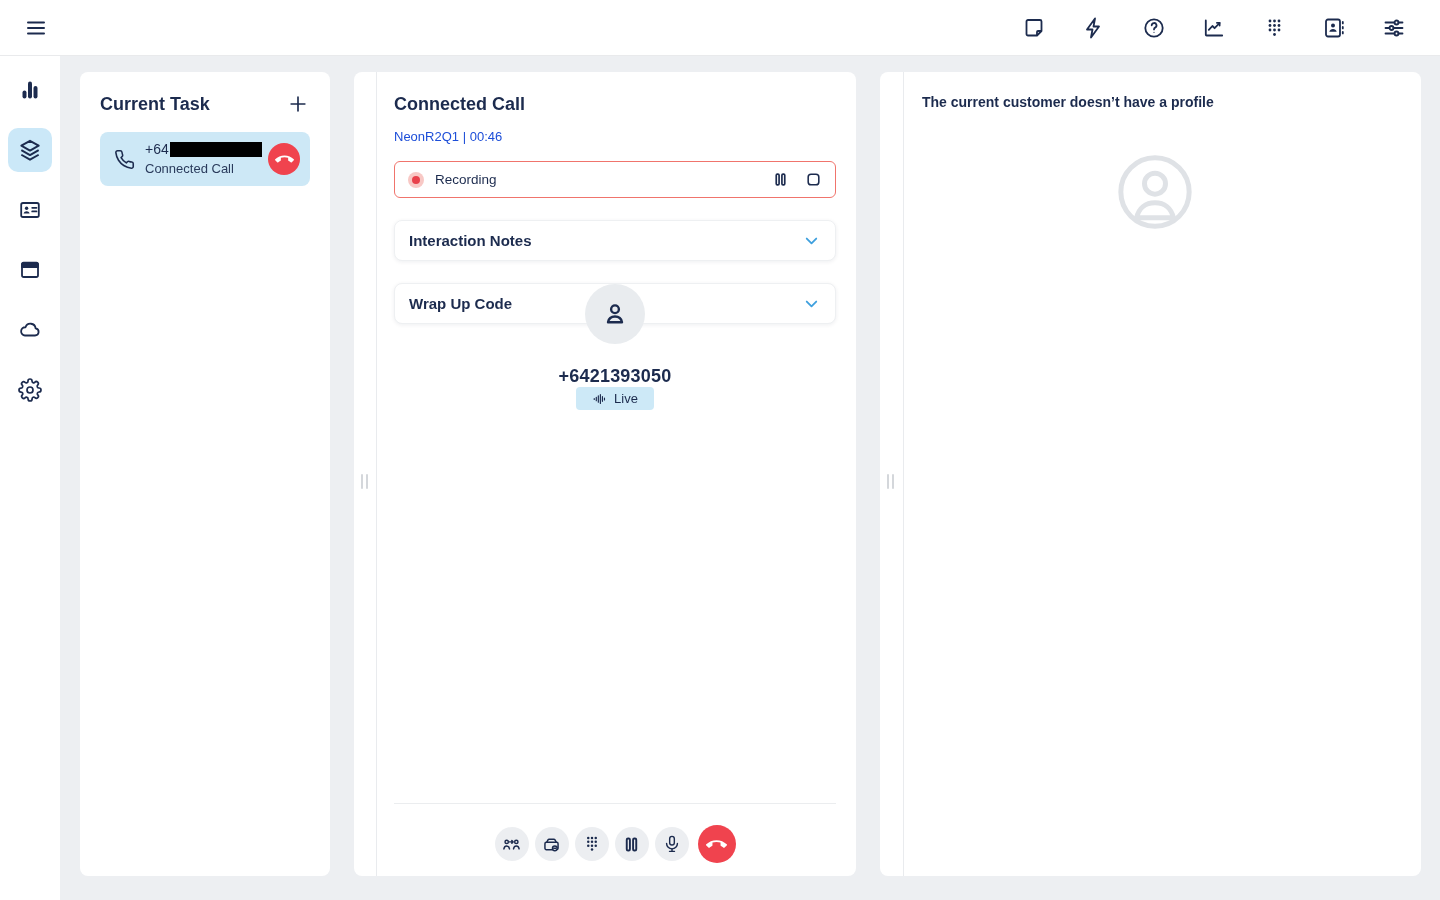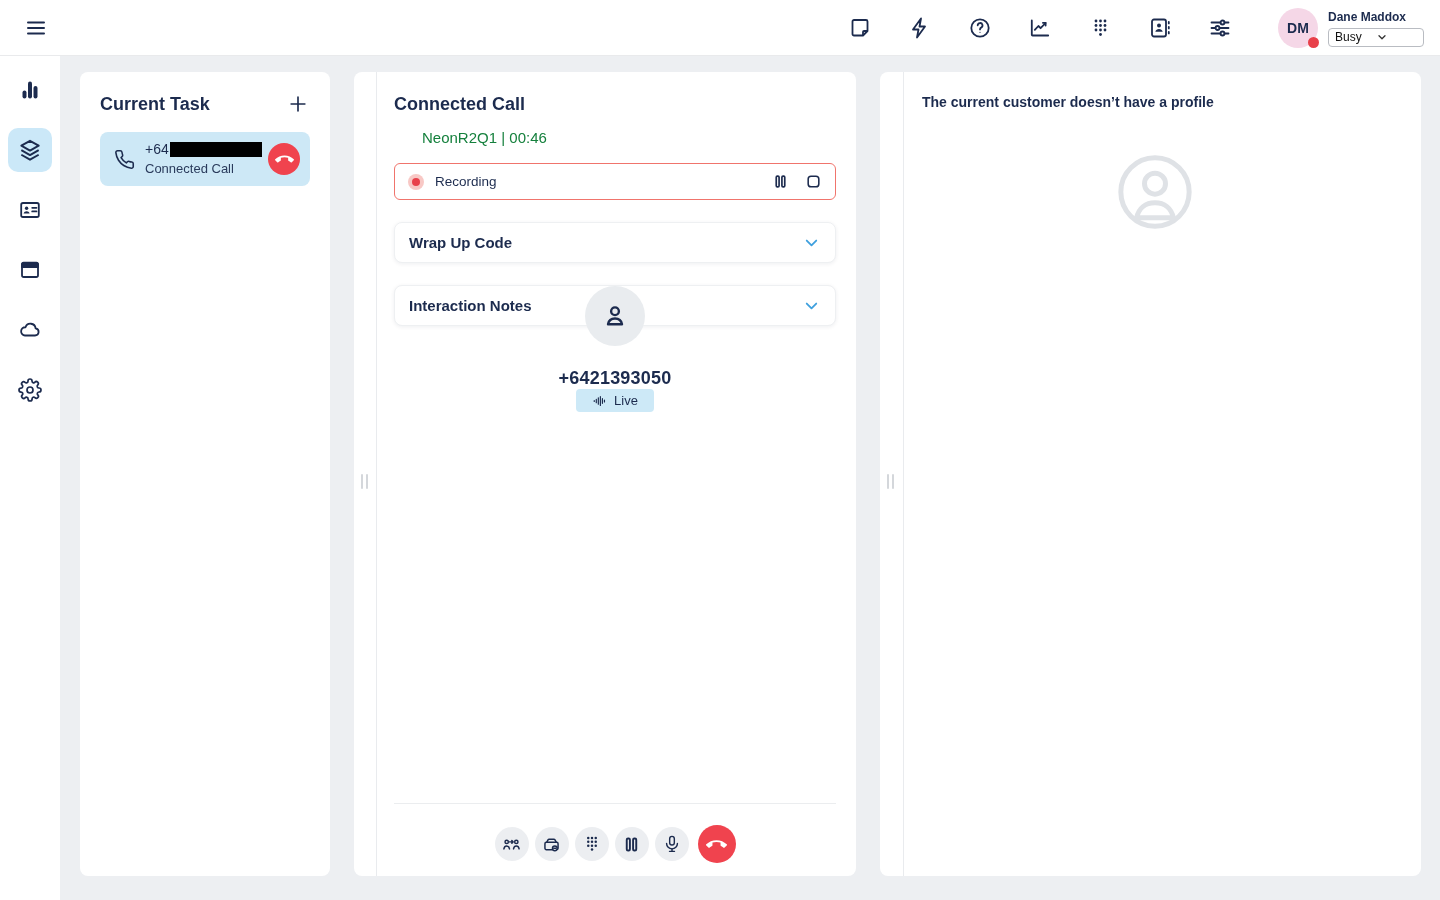--- a/index.html
+++ b/index.html
@@ -53,21 +53,21 @@
   .task-end-btn { margin-left:auto; width:32px; height:32px; border-radius:50%; border:none;
                   background:#f0434e; cursor:pointer; display:flex; align-items:center; justify-content:center; }
 
   
   .panel-call { width:502px; display:flex; overflow:hidden; }
   .rail { width:23px; border-right:1px solid #e9ebee; position:relative; flex:none; cursor:col-resize; }
   .rail-handle { position:absolute; top:402px; left:7px; display:flex; gap:3px; }
   .rail-handle i { width:2px; height:15px; background:#d4d7db; border-radius:1px; }
   .call-content { flex:1; display:flex; flex-direction:column; padding:22px 20px 0 17px; }
   .call-title { font-size:18px; font-weight:bold; }
-  .call-subtitle { margin-top:14px; font-size:15px; color:#15803d;margin-left:28px; }
+  .call-subtitle { margin-top:14px; font-size:13px; color:#1d4ed8; }
   .recording-bar { margin-top:17px; height:37px; border:1px solid #f0746c; border-radius:6px;
                    display:flex; align-items:center; padding:0 13px; }
   .rec-dot-halo { width:16px; height:16px; border-radius:50%; background:#f8c8c5;
                   display:flex; align-items:center; justify-content:center; }
   .rec-dot { width:8px; height:8px; border-radius:50%; background:#e8414b; }
   .rec-label { margin-left:11px; font-size:13.5px; color:#1c2b4e; }
   .rec-actions { margin-left:auto; display:flex; align-items:center; gap:15px; }
   .rec-btn { background:none; border:none; cursor:pointer; color:#1c2b4e; width:18px; height:18px;
              display:flex; align-items:center; justify-content:center; }
   .accordion { margin-top:22px; height:41px; border:1px solid #eef0f2; border-radius:8px;
@@ -175,37 +175,20 @@
       <span>
         <svg width="24" height="24" viewBox="0 0 24 24" fill="none" stroke="currentColor" stroke-width="1.8" stroke-linecap="round">
             <path d="M3.5 6.5h9M16.5 6.5h4M3.5 12h4M11.5 12h9M3.5 17.5h9M16.5 17.5h4"></path>
             <circle cx="14.5" cy="6.5" r="2"></circle>
             <circle cx="9.5" cy="12" r="2"></circle>
             <circle cx="14.5" cy="17.5" r="2"></circle>
           </svg>
       </span>
     </button>
 
-    <div class="user-cluster">
-      <div class="avatar">
-        <span>DM</span>
-        <span class="status-dot"></span>
-      </div>
-      <div class="user-meta">
-        <div class="user-name">Dane Maddox</div>
-        <div class="status-select">
-          <span>Busy</span>
-          <span>
-            <svg width="12" height="12" viewBox="0 0 24 24" fill="none" stroke="#333" stroke-width="2.6" stroke-linecap="round" stroke-linejoin="round">
-                <path d="M6 9.5l6 6 6-6"></path>
-              </svg>
-          </span>
-        </div>
-      </div>
-    </div>
   </div>
 </header>
 
 <div class="app-body">
 
   <nav class="sidebar">
     <button class="side-btn">
       <span>
         <svg width="24" height="24" viewBox="0 0 24 24" fill="currentColor">
             <rect x="4.5" y="12.5" width="4" height="8" rx="2"></rect>
@@ -328,30 +311,30 @@
               <span>
                 <svg width="17" height="17" viewBox="0 0 24 24" fill="none" stroke="currentColor" stroke-width="2.2" stroke-linejoin="round">
                     <rect x="4.5" y="4.5" width="15" height="15" rx="4"></rect>
                   </svg>
               </span>
             </button>
           </span>
         </div>
 
         <div class="accordion">
-          <span class="accordion-label">Wrap Up Code</span>
+          <span class="accordion-label">Interaction Notes</span>
           <span class="chev">
             <svg width="19" height="19" viewBox="0 0 24 24" fill="none" stroke="#3fa0de" stroke-width="2.3" stroke-linecap="round" stroke-linejoin="round">
                 <path d="M6 9.5l6 6 6-6"></path>
               </svg>
           </span>
         </div>
 
         <div class="accordion">
-          <span class="accordion-label">Interaction Notes</span>
+          <span class="accordion-label">Wrap Up Code</span>
           <span class="chev">
             <svg width="19" height="19" viewBox="0 0 24 24" fill="none" stroke="#3fa0de" stroke-width="2.3" stroke-linecap="round" stroke-linejoin="round">
                 <path d="M6 9.5l6 6 6-6"></path>
               </svg>
           </span>
         </div>
 
         <div class="call-center">
           <div class="contact-avatar">
             <span>

